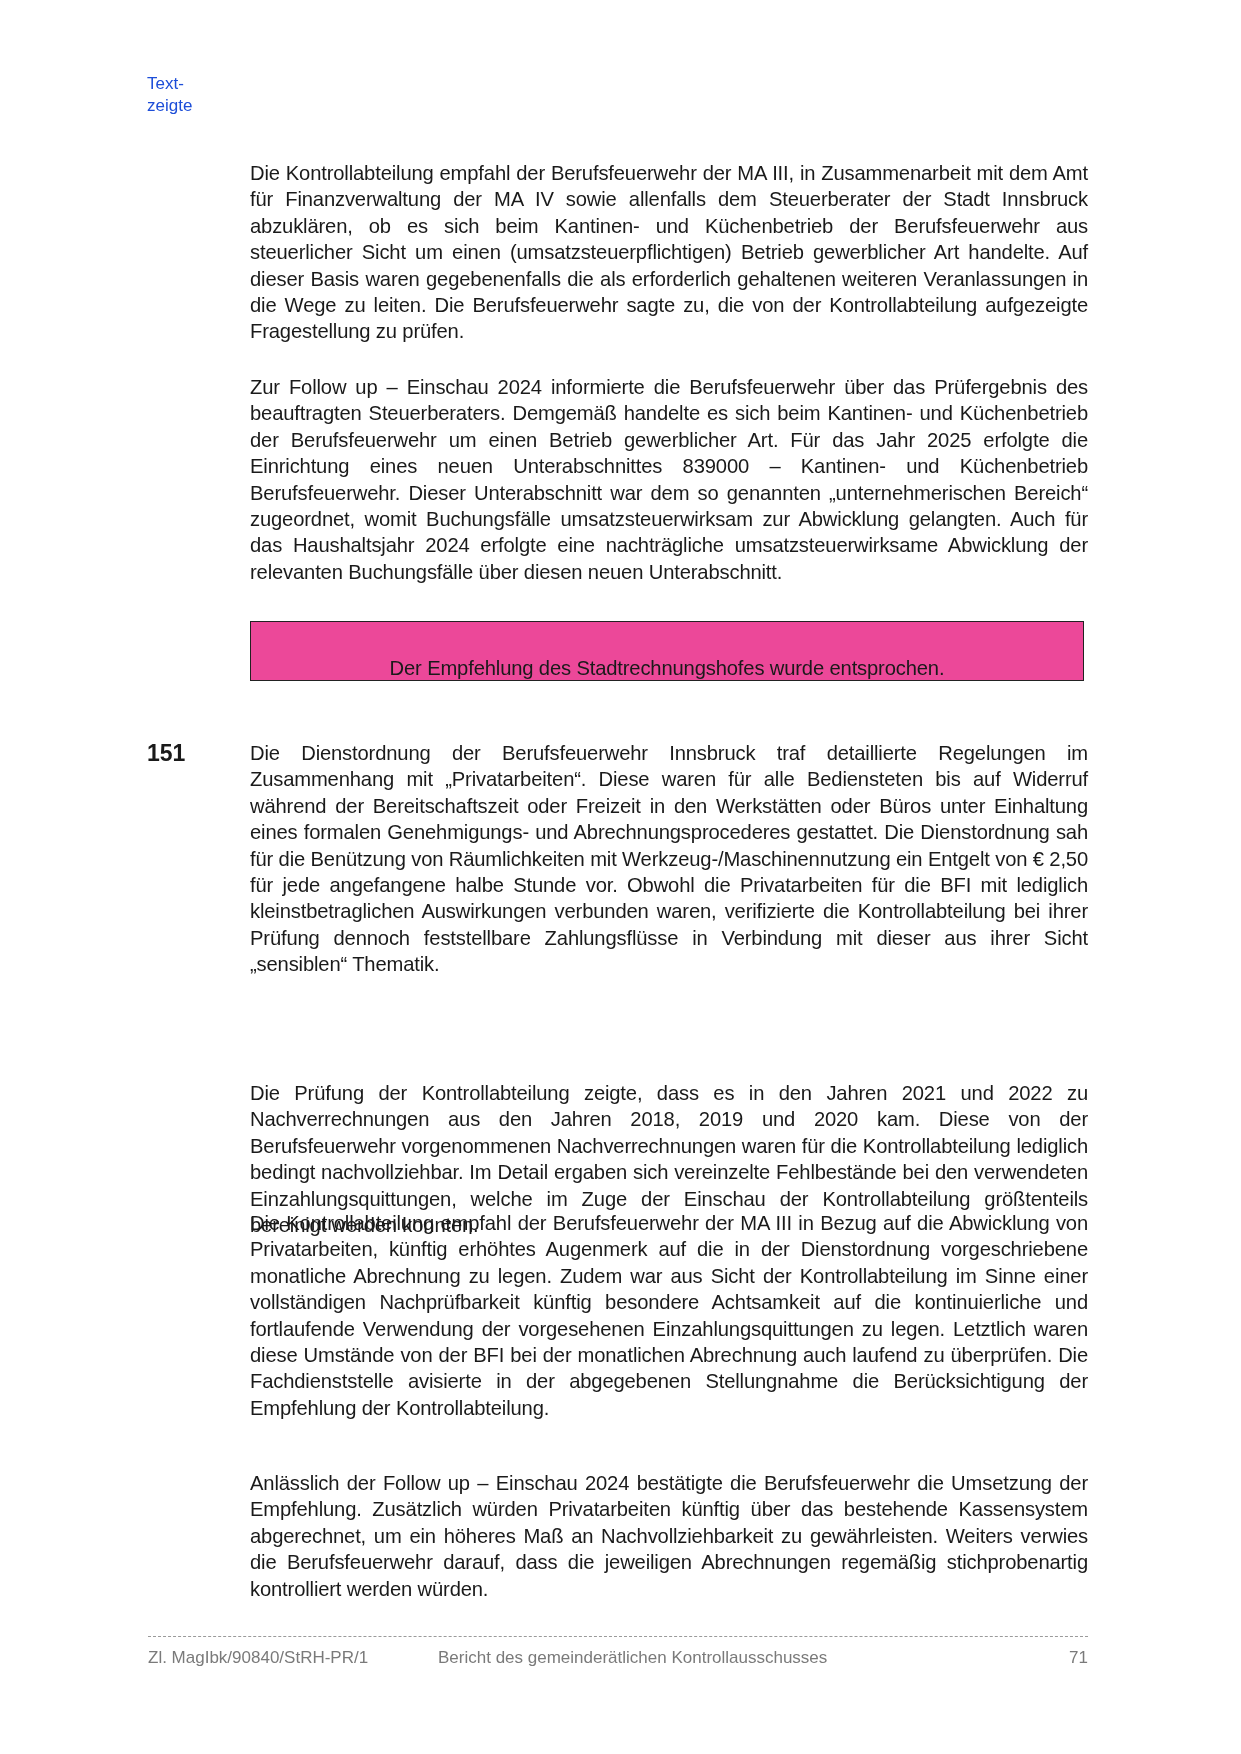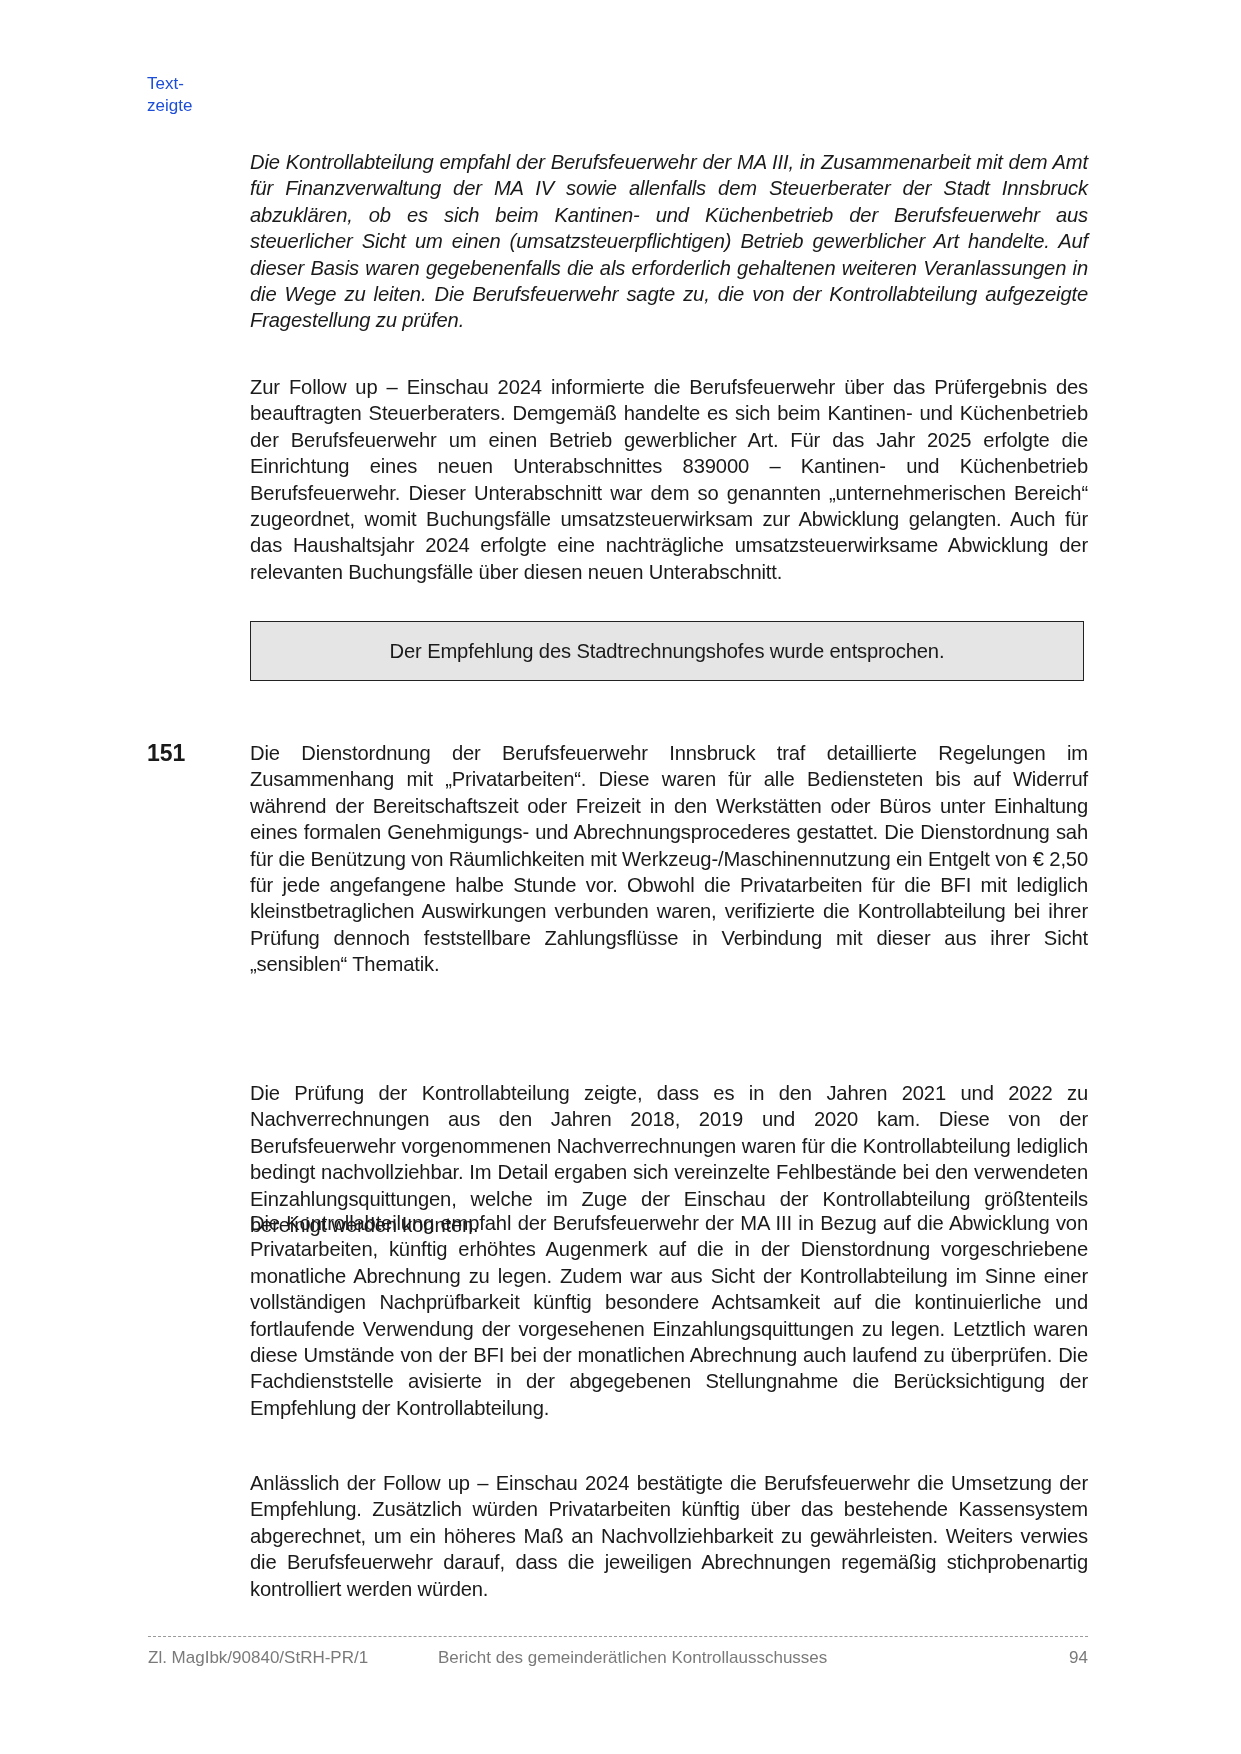--- a/index.html
+++ b/index.html
@@ -25,33 +25,33 @@
     left: 250px;
     width: 838px;
   }
   p.body {
     margin: 0;
     font-size: 20.2px;
     line-height: 26.4px;
     text-align: justify;
     letter-spacing: -0.15px;
   }
-  .sec1 { top: 149px; font-style: italic; }
+  .sec1 { top: 160px; }
   .sec2 { top: 374px; }
   .verdict {
     position: absolute;
     left: 250px;
     top: 621px;
     width: 834px;
     height: 60px;
-    background: #e5e5e5;
+    background: #ec4899;
     border: 1.5px solid #222;
     box-sizing: border-box;
     display: flex;
-    align-items: center;
+    align-items: flex-end;
     justify-content: center;
     font-size: 20.2px;
     letter-spacing: -0.15px;
   }
   .tz-number {
     position: absolute;
     left: 147px;
     top: 740px;
     font-size: 23px;
     line-height: 26.4px;
@@ -117,14 +117,14 @@
 </div>
 
 <div class="content sec6">
   <p class="body">Anlässlich der Follow up – Einschau 2024 bestätigte die Berufsfeuerwehr die Umsetzung der Empfehlung. Zusätzlich würden Privatarbeiten künftig über das bestehende Kassensystem abgerechnet, um ein höheres Maß an Nachvollziehbarkeit zu gewährleisten. Weiters verwies die Berufsfeuerwehr darauf, dass die jeweiligen Abrechnungen regemäßig stichprobenartig kontrolliert werden würden.</p>
 </div>
 
 <div class="footer-rule"></div>
 <div class="footer">
   <span class="ref">Zl. MagIbk/90840/StRH-PR/1</span>
   <span class="title">Bericht des gemeinderätlichen Kontrollausschusses</span>
-  <span class="page">94</span>
+  <span class="page">71</span>
 </div>
 
 </body></html>

